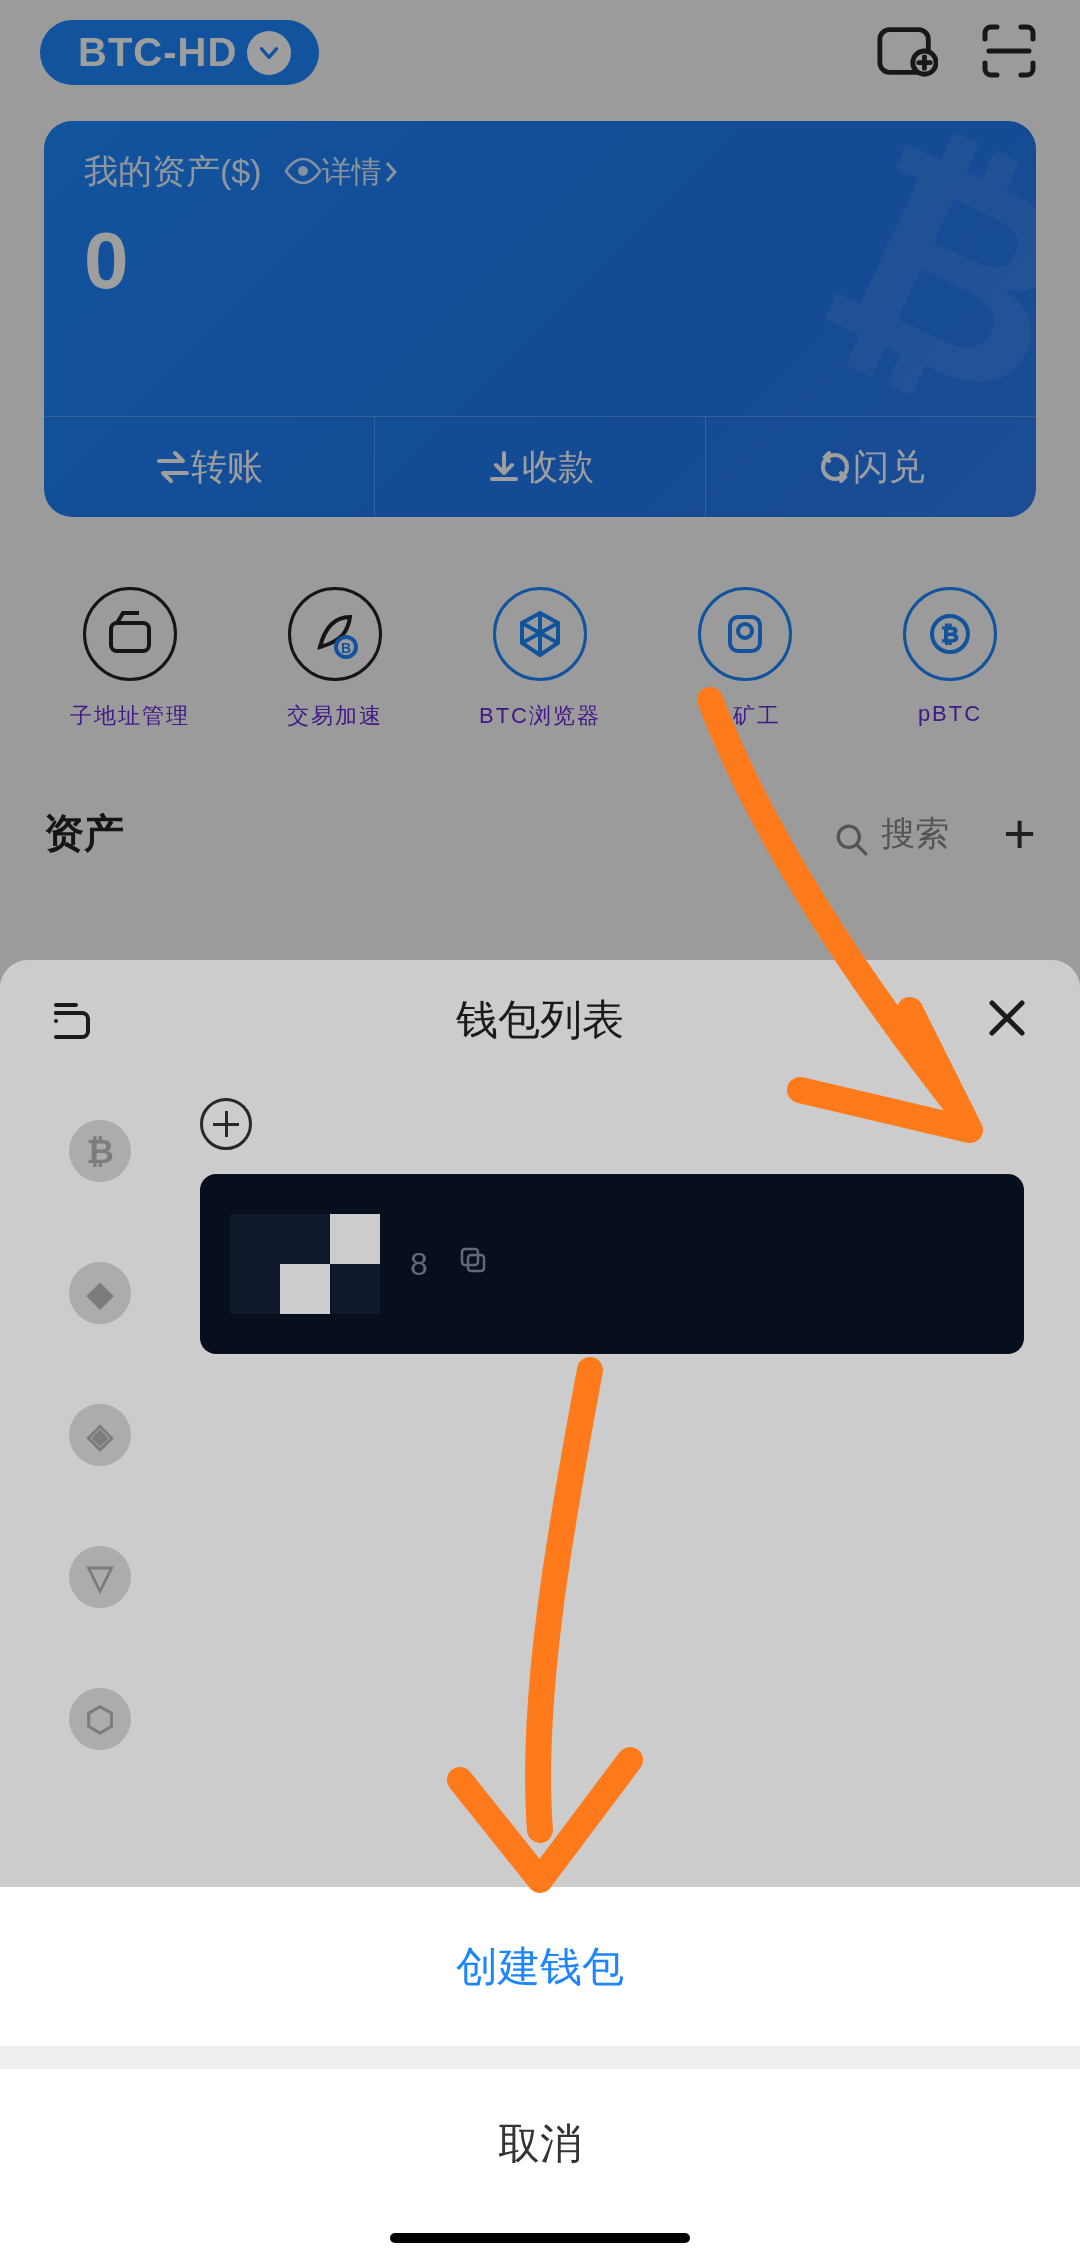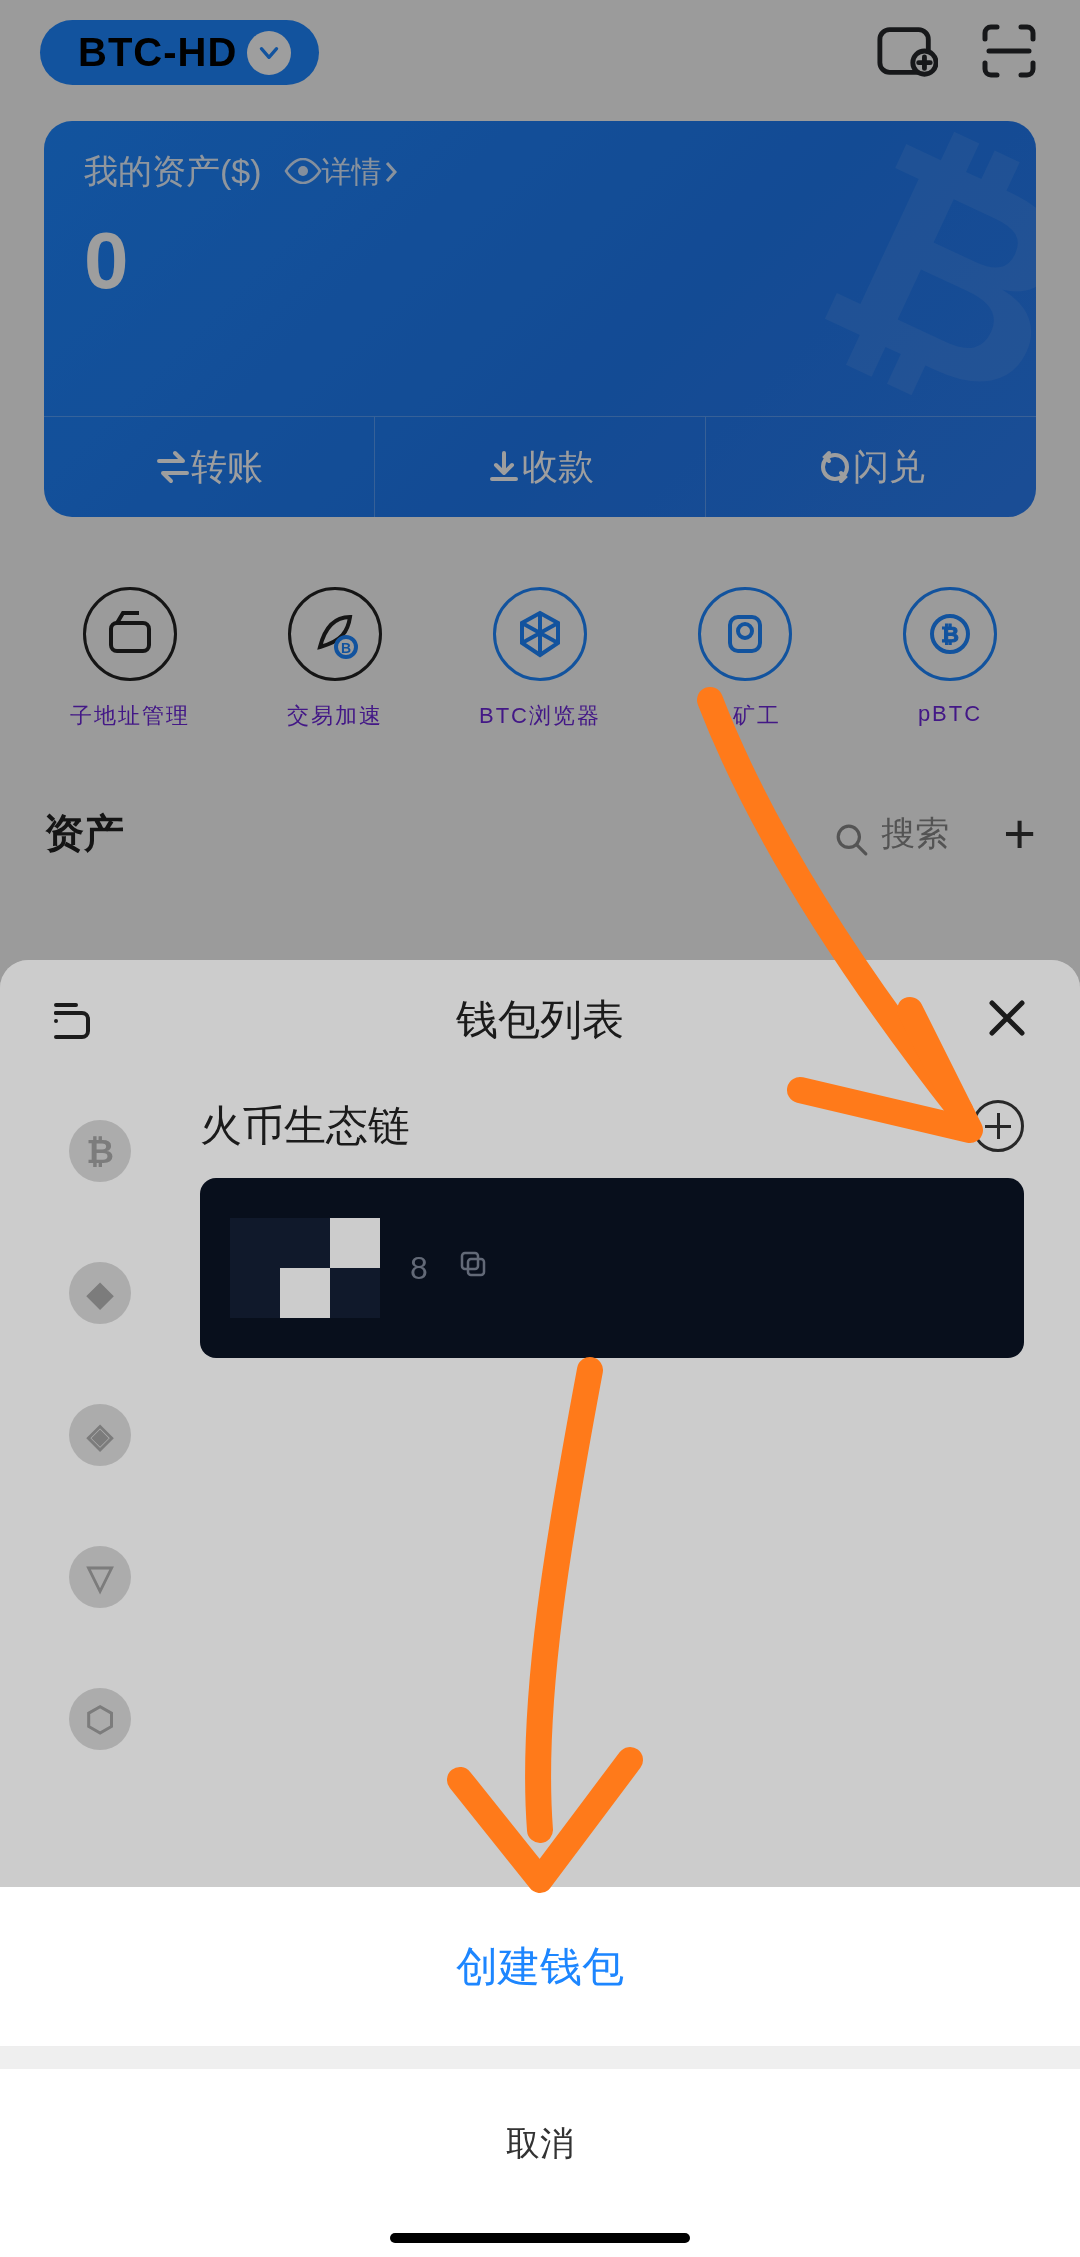--- a/index.html
+++ b/index.html
@@ -1,21 +1,21 @@
 <!DOCTYPE html>
 <html><head>
   <meta charset="utf-8">
   <style>
     * { margin:0; padding:0; box-sizing:border-box; font-family:-apple-system,BlinkMacSystemFont,"PingFang SC","Hiragino Sans GB","Microsoft YaHei",sans-serif; }
     body { width:1080px; height:2257px; background:#fafafa; position:relative; overflow:hidden; }
 
     
     .app { position:absolute; inset:0; }
     .topbar { display:flex; align-items:center; justify-content:space-between; padding:20px 40px 10px 40px; }
-    .pill { display:flex; align-items:center; gap:10px; background:#1d86ff; color:#000000; font-weight:700; font-size:40px; padding:10px 28px 10px 38px; border-radius:60px; letter-spacing:1px; }
+    .pill { display:flex; align-items:center; gap:10px; background:#1d86ff; color:#ffffff; font-weight:700; font-size:40px; padding:10px 28px 10px 38px; border-radius:60px; letter-spacing:1px; }
     .pill .chev { width:44px; height:44px; border-radius:50%; background:#fff; display:flex; align-items:center; justify-content:center; }
     .topicons { display:flex; align-items:center; gap:40px; }
     .topicons svg { width:62px; height:56px; color:#26282b; }
 
     .card { margin:26px 44px 0 44px; background:linear-gradient(135deg,#1e87ff 0%,#2079ef 60%,#2b7df0 100%); border-radius:28px; padding:28px 40px 0 40px; color:#fff; position:relative; overflow:hidden; height:396px; }
     .card .watermark { position:absolute; right:-30px; top:-10px; font-size:280px; font-weight:900; color:rgba(255,255,255,.08); transform:rotate(25deg); pointer-events:none; }
     .card .row1 { display:flex; align-items:center; }
     .card .lbl { display:flex; align-items:center; gap:22px; font-size:34px; opacity:.9; }
     .card .eye svg { width:38px; height:26px; fill:#fff; opacity:.9; }
     .card .detail { font-size:30px; opacity:.85; display:flex; align-items:center; gap:2px; }
@@ -62,21 +62,21 @@
     .chainhdr .add:after{width:3px;height:26px;}
     .wcard { margin-top:24px; background:#0b1324; border-radius:16px; height:180px; position:relative; color:#7b8495; display:flex; align-items:center; gap:30px; padding-left:30px; font-size:32px; }
     .mosaic { display:grid; grid-template-columns:repeat(3,50px); grid-auto-rows:50px; }
     .mosaic span { background:#152036; }
     .mosaic .w { background:#fff; }
 
     
     .asheet { position:absolute; left:0; right:0; bottom:0; background:#fff; z-index:50; }
     .aopt { height:160px; display:flex; align-items:center; justify-content:center; font-size:42px; color:#1d86ff; border-bottom:1px solid #eee; }
     .agap { height:22px; background:#efefef; }
-    .acancel { height:150px; display:flex; align-items:center; justify-content:center; font-size:34px; color:#333; }
+    .acancel { height:150px; display:flex; align-items:center; justify-content:center; font-size:42px; color:#333; }
     .homebar { height:38px; display:flex; align-items:center; justify-content:center; }
     .homebar span { width:300px; height:10px; background:#000; border-radius:6px; display:block; }
 
     
     .anno { position:absolute; inset:0; pointer-events:none; z-index:70; }
   </style>
 </head>
 <body>
 
 <div class="app">
@@ -233,21 +233,20 @@
   <div class="sheetbody">
     <div class="chaincol">
       <span class="ic">₿</span>
       <span class="ic">◆</span>
       <span class="ic">◈</span>
       <span class="ic">▽</span>
       <span class="ic">⬡</span>
     </div>
     <div class="chainmain">
       <div class="chainhdr">
-        <span class="n">火币生态链</span>
         <span class="add"></span>
       </div>
       <div class="wcard">
         <span class="mosaic">
           <span></span>
             <span></span>
             <span class="w"></span>
           <span></span>
             <span class="w"></span>
             <span></span>

